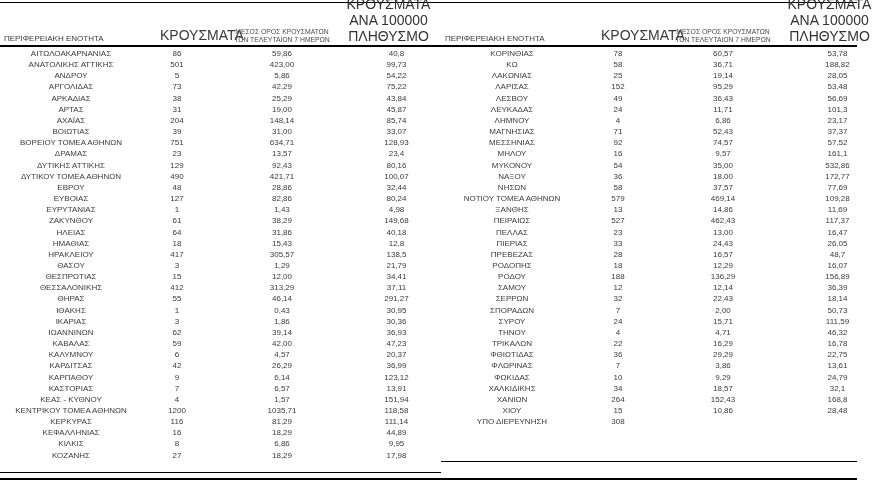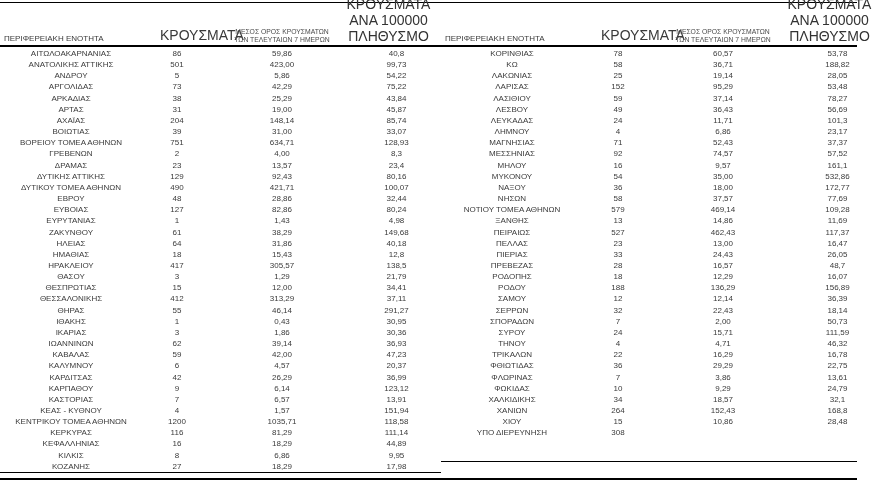--- a/index.html
+++ b/index.html
@@ -102,26 +102,20 @@
             <td class="c-avg">31,00</td>
             <td class="c-per">33,07</td>
           </tr>
           <tr>
             <td class="c-region">ΒΟΡΕΙΟΥ ΤΟΜΕΑ ΑΘΗΝΩΝ</td>
             <td class="c-cases">751</td>
             <td class="c-avg">634,71</td>
             <td class="c-per">128,93</td>
           </tr>
           <tr>
-            <td class="c-region">ΓΡΕΒΕΝΩΝ</td>
-            <td class="c-cases">2</td>
-            <td class="c-avg">4,00</td>
-            <td class="c-per">8,3</td>
-          </tr>
-          <tr>
             <td class="c-region">ΔΡΑΜΑΣ</td>
             <td class="c-cases">23</td>
             <td class="c-avg">13,57</td>
             <td class="c-per">23,4</td>
           </tr>
           <tr>
             <td class="c-region">ΔΥΤΙΚΗΣ ΑΤΤΙΚΗΣ</td>
             <td class="c-cases">129</td>
             <td class="c-avg">92,43</td>
             <td class="c-per">80,16</td>
@@ -319,26 +313,20 @@
             <td class="c-avg">19,14</td>
             <td class="c-per">28,05</td>
           </tr>
           <tr>
             <td class="c-region">ΛΑΡΙΣΑΣ</td>
             <td class="c-cases">152</td>
             <td class="c-avg">95,29</td>
             <td class="c-per">53,48</td>
           </tr>
           <tr>
-            <td class="c-region">ΛΑΣΙΘΙΟΥ</td>
-            <td class="c-cases">59</td>
-            <td class="c-avg">37,14</td>
-            <td class="c-per">78,27</td>
-          </tr>
-          <tr>
             <td class="c-region">ΛΕΣΒΟΥ</td>
             <td class="c-cases">49</td>
             <td class="c-avg">36,43</td>
             <td class="c-per">56,69</td>
           </tr>
           <tr>
             <td class="c-region">ΛΕΥΚΑΔΑΣ</td>
             <td class="c-cases">24</td>
             <td class="c-avg">11,71</td>
             <td class="c-per">101,3</td>

